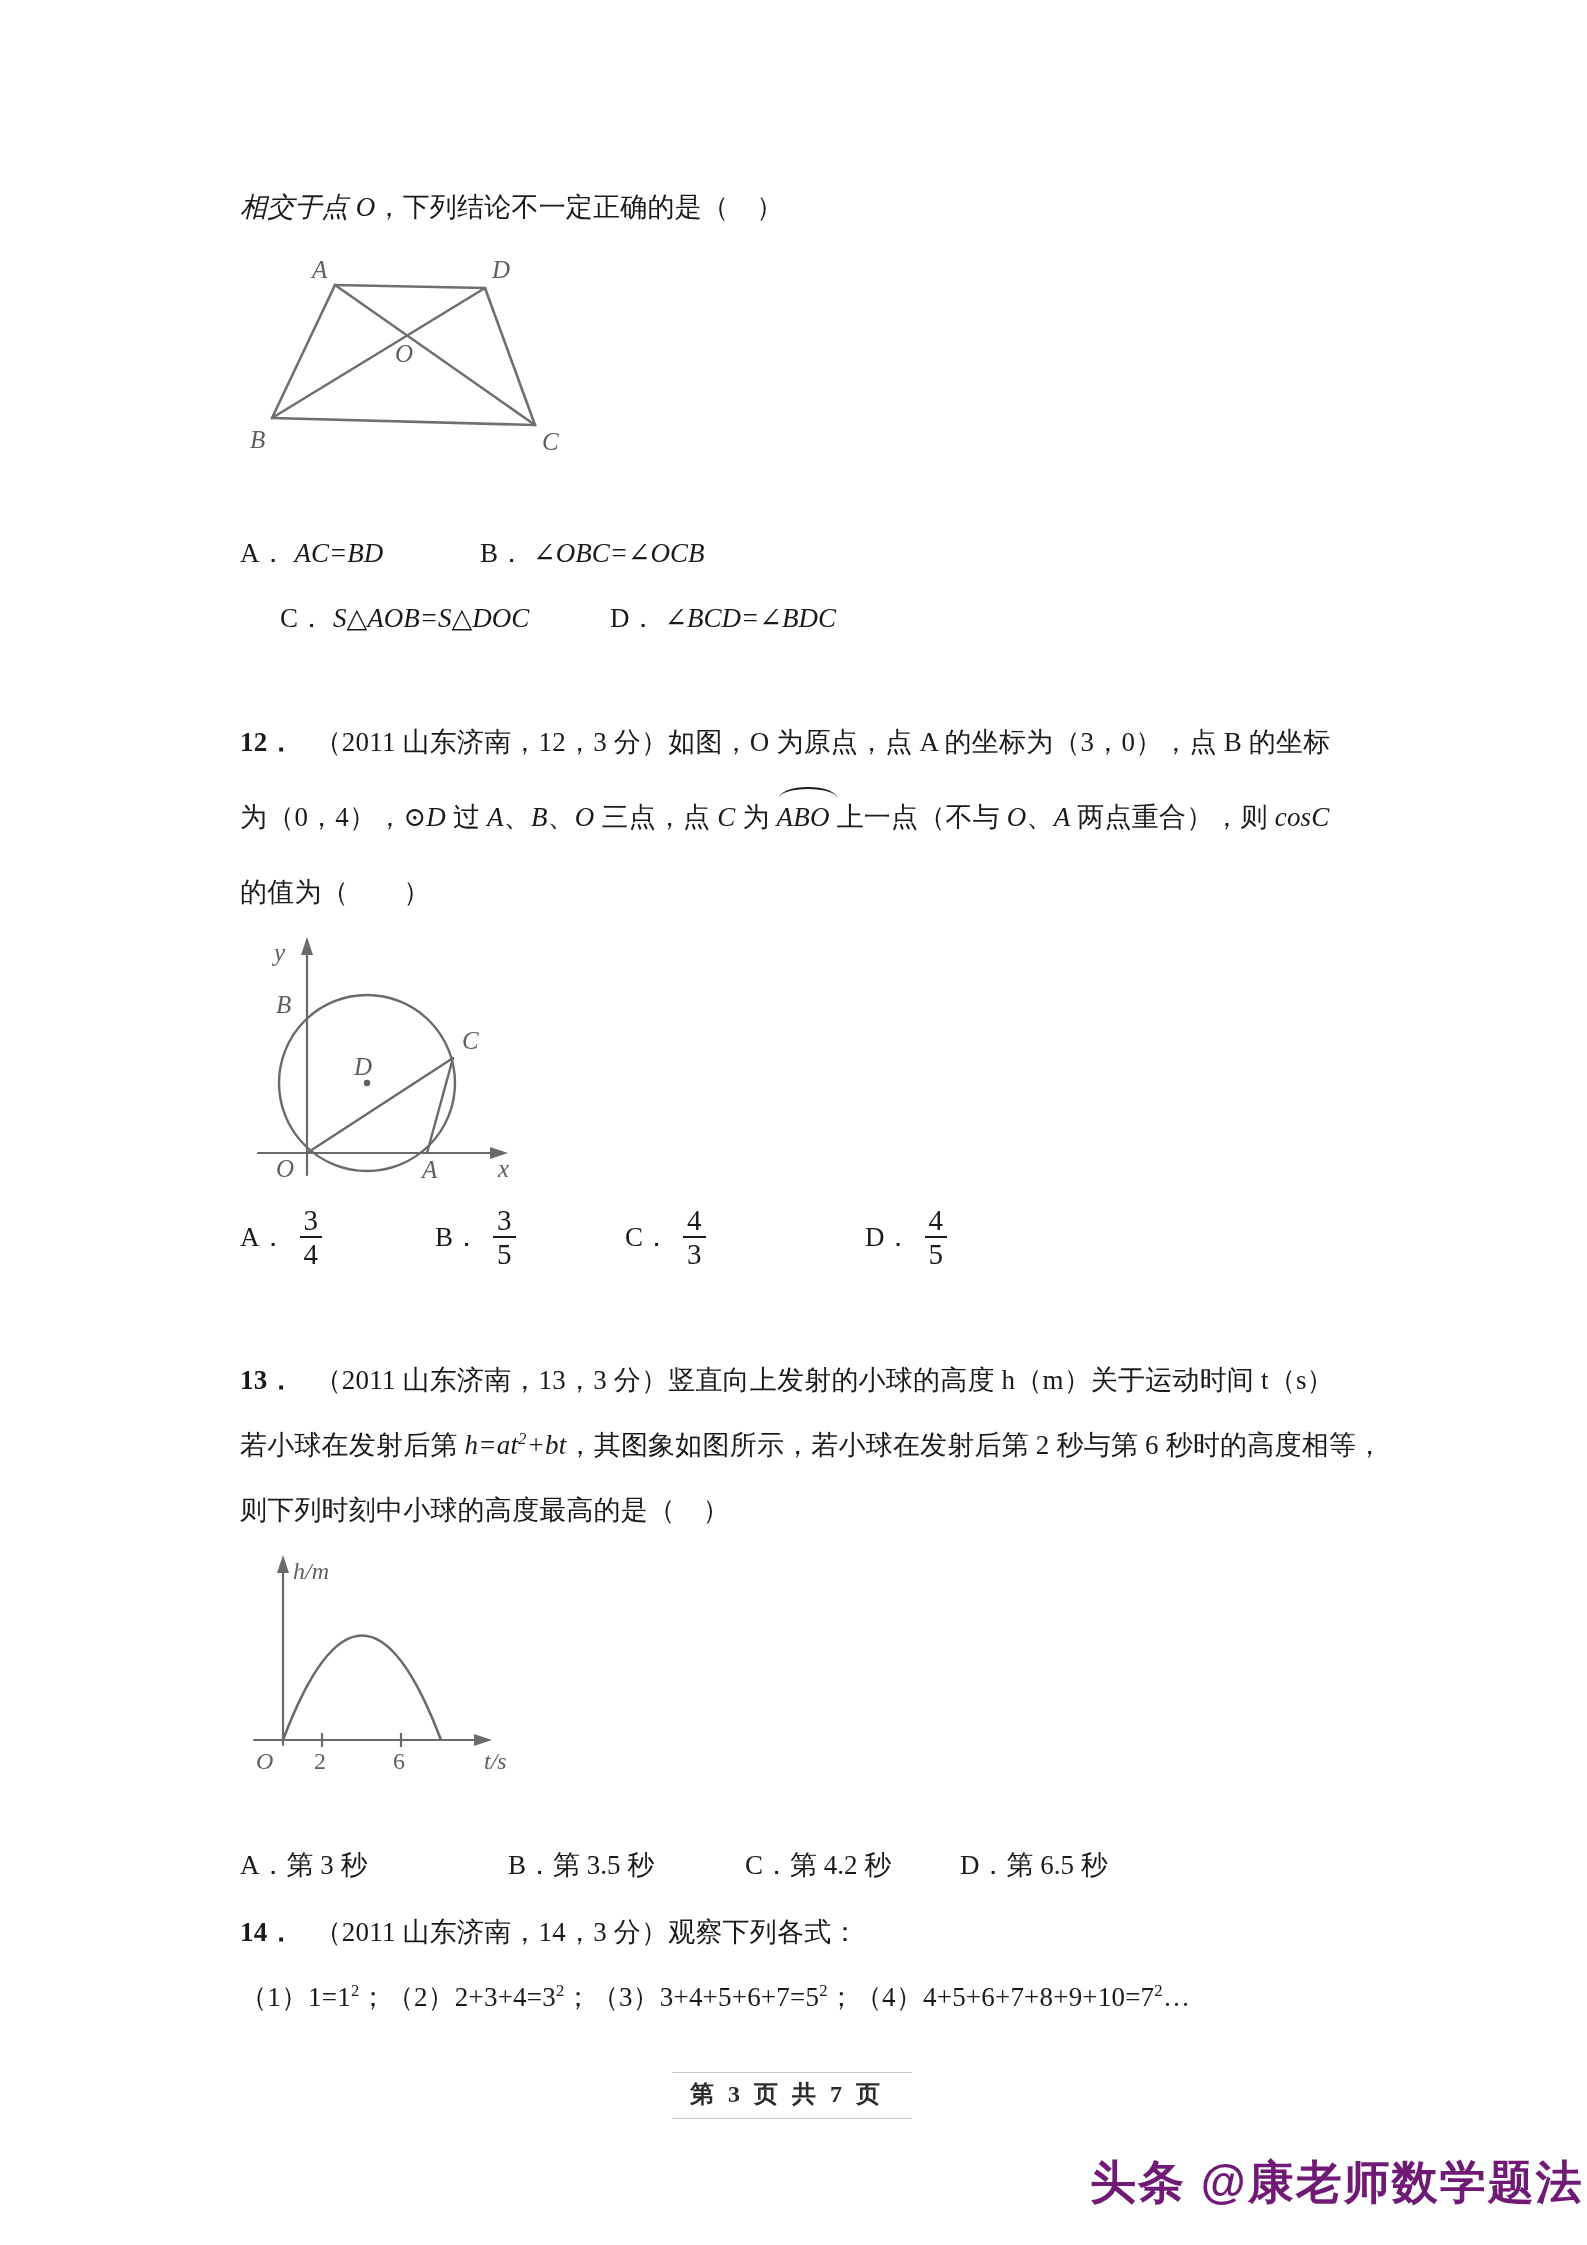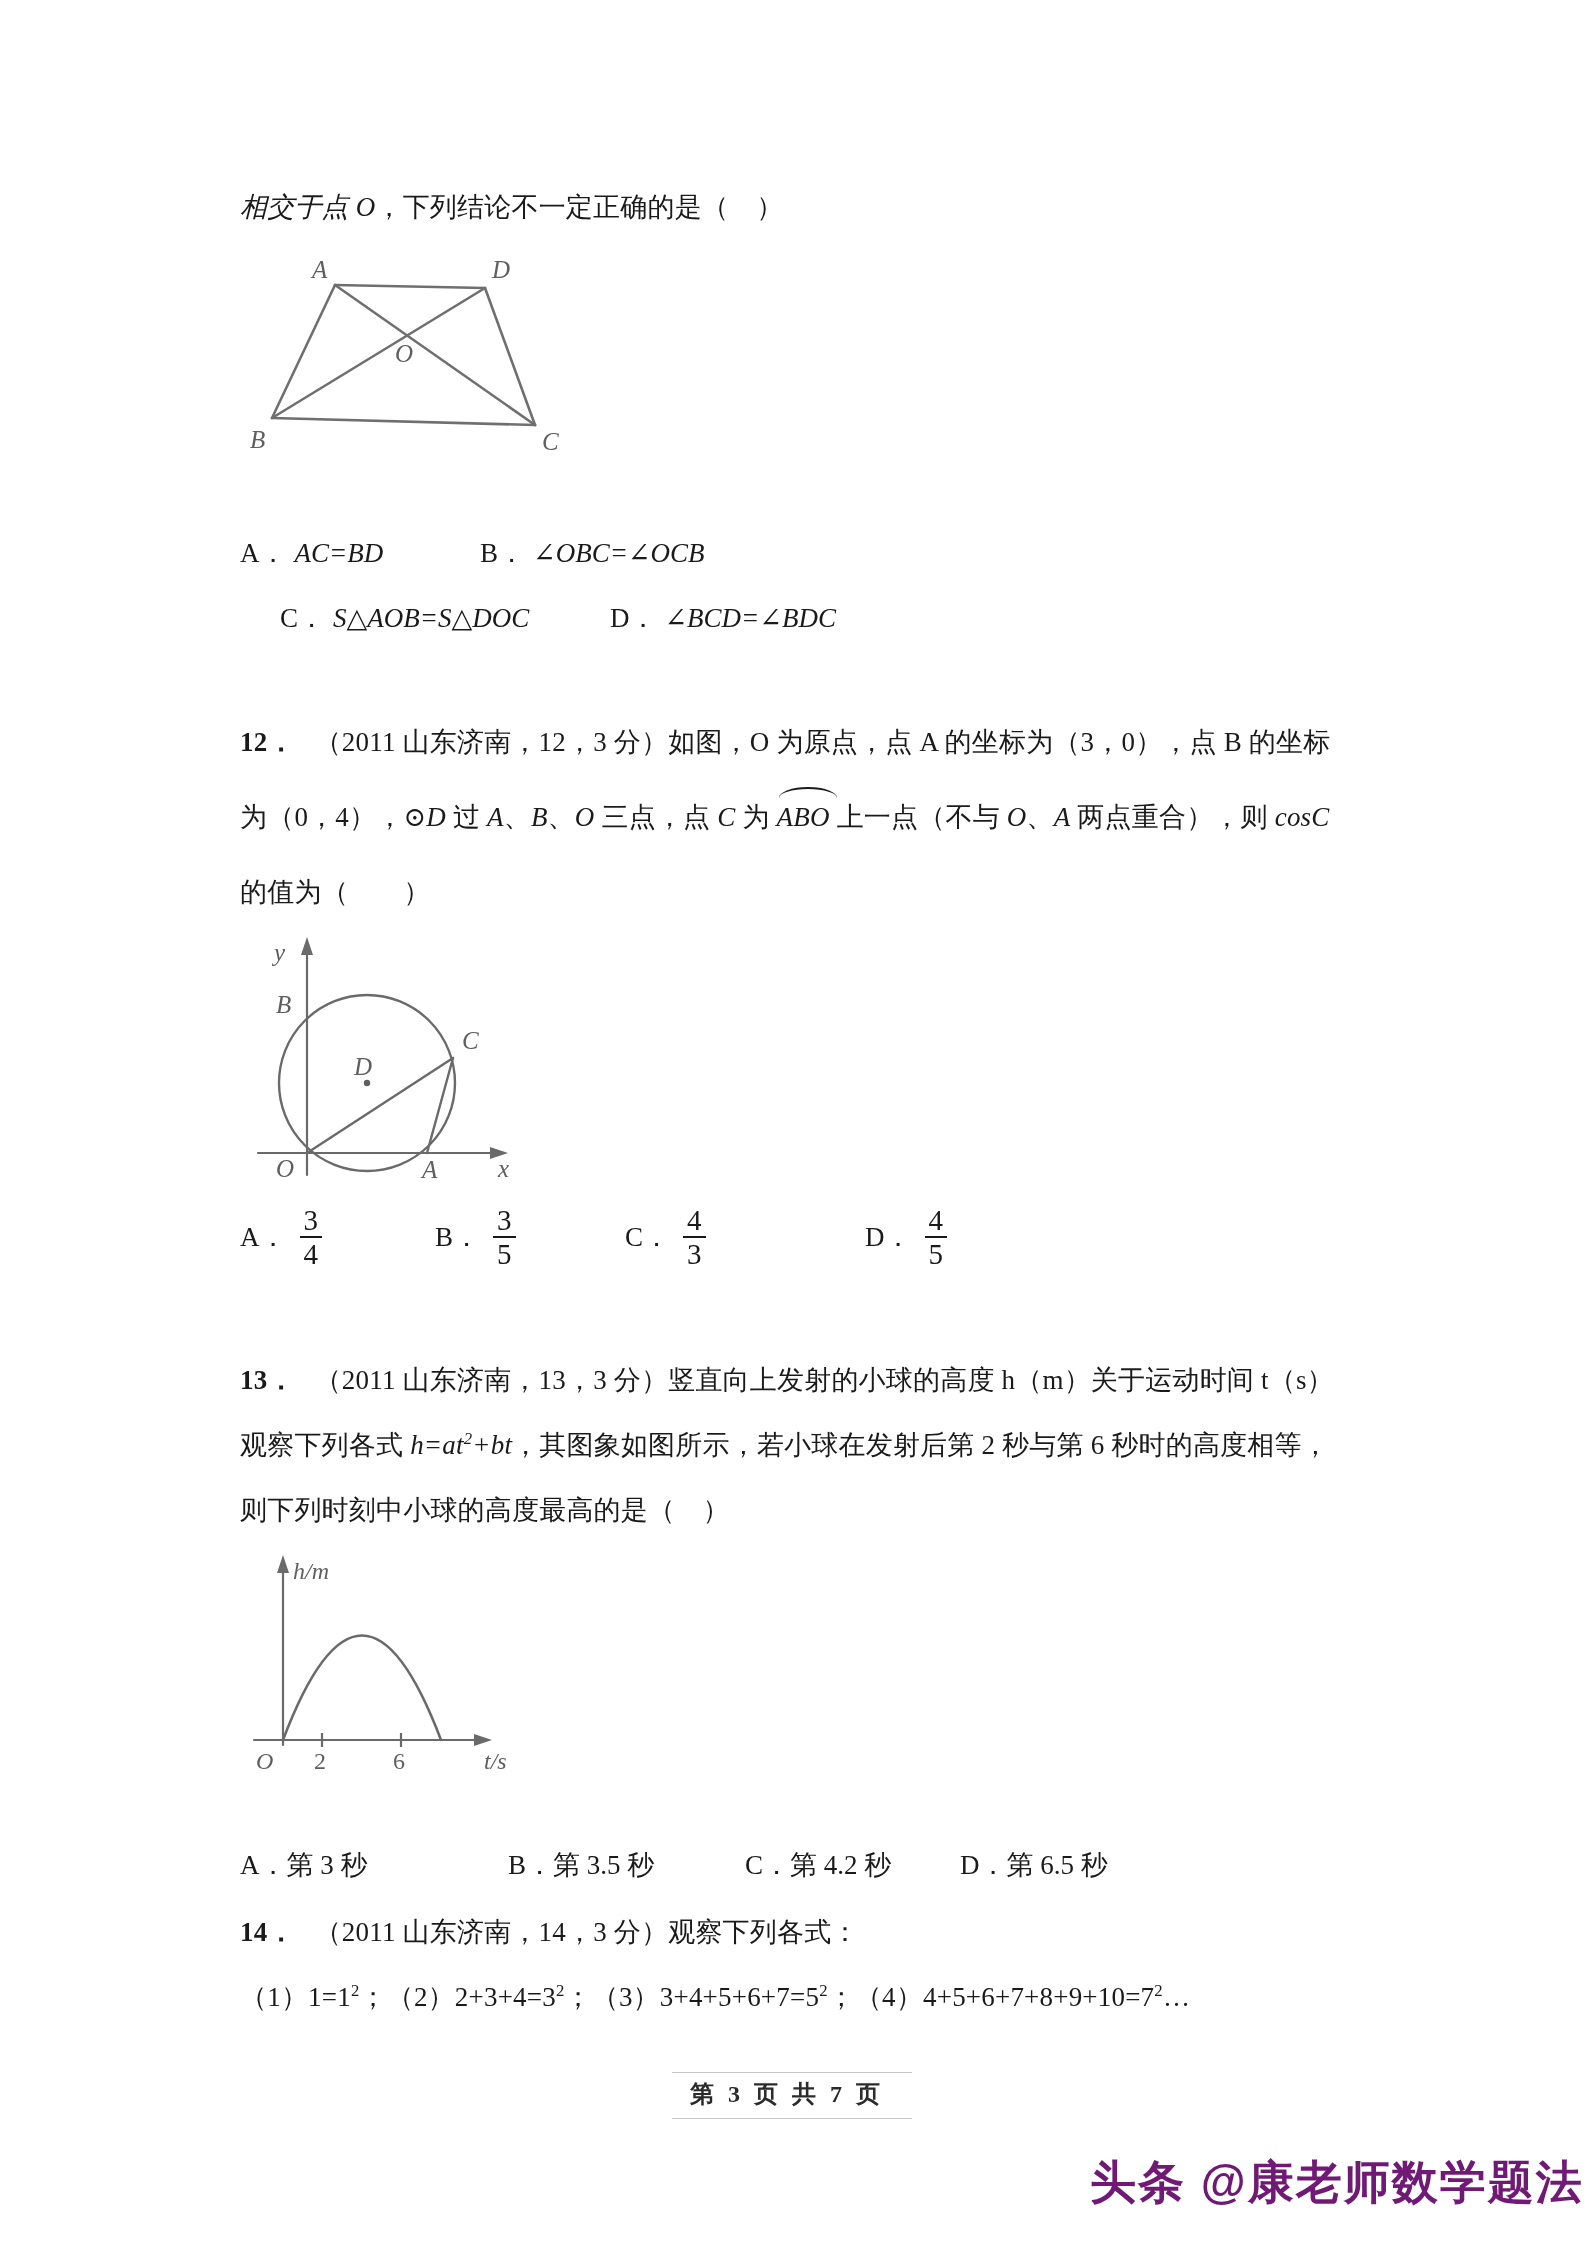--- a/index.html
+++ b/index.html
@@ -208,21 +208,21 @@
       <span class="num">4</span>
       <span class="den">5</span>
     </span>
   </div>
 
   <div class="line" style="left:240px; top:1363px;">
     <span class="qnum">13．</span><span class="cn" style="margin-left:20px;">（2011 山东济南，13，3 分）竖直向上发射的小球的高度 h（m）关于运动时间 t（s）</span>
   </div>
 
   <div class="line" style="left:240px; top:1428px;">
-    <span class="cn">观察下列各式 </span><span class="ital">h=at<sup>2</sup>+bt</span><span class="cn">，其图象如图所示，若小球在发射后第 2 秒与第 6 秒时的高度相等，</span>
+    <span class="cn">若小球在发射后第 </span><span class="ital">h=at<sup>2</sup>+bt</span><span class="cn">，其图象如图所示，若小球在发射后第 2 秒与第 6 秒时的高度相等，</span>
   </div>
 
   <div class="line cn" style="left:240px; top:1493px;">则下列时刻中小球的高度最高的是（　）</div>
 
   <div class="figure" style="left:248px; top:1545px;">
     <svg width="280" height="230" viewBox="0 0 280 230">
       <g stroke="#6a6a6a" stroke-width="2.2" fill="none" stroke-linecap="round">
 
         <line x1="35" y1="200" x2="35" y2="18"></line>
 

